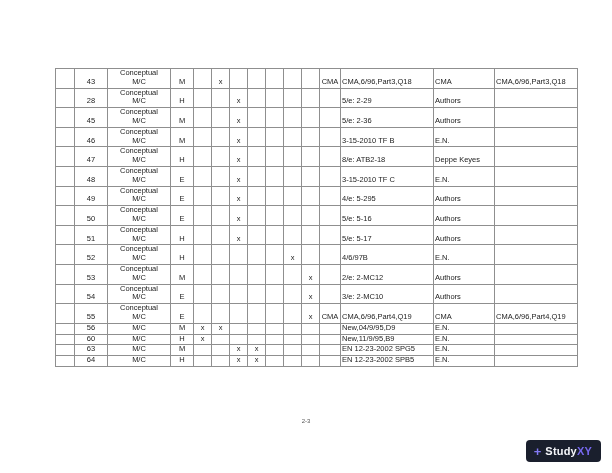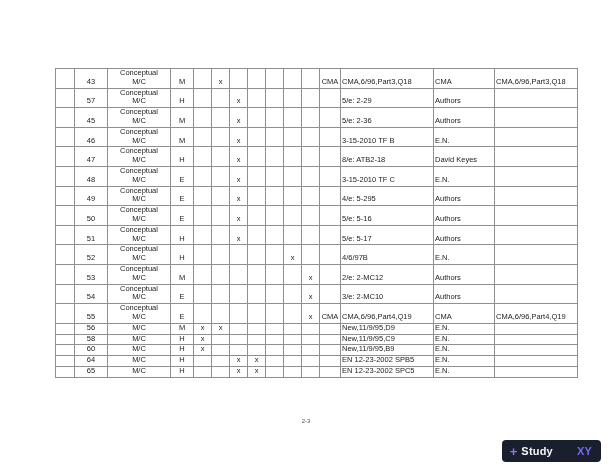--- a/index.html
+++ b/index.html
@@ -57,21 +57,21 @@
     gap: 4px;
   }
   .brand-plus {
     color: #8379f2;
     font-size: 13px;
     font-weight: bold;
     line-height: 1;
   }
   .brand-text { font-size: 11px; font-weight: bold; letter-spacing: 0.2px; }
   .brand-study { color: #f5f6fa; }
-  .brand-xy { color: #7668ee; margin-left: 24px; }
+  .brand-xy { color: #7668ee; }
 </style>
 </head>
 <body>
 
 <div class="page">
 
   <table class="qtable">
     <colgroup>
       <col style="width:19px">
         <col style="width:33px">
@@ -103,21 +103,21 @@
           <td class="c-x"></td>
           <td class="c-x"></td>
           <td class="c-x"></td>
           <td class="c-flag">CMA</td>
           <td class="c-src">CMA,6/96,Part3,Q18</td>
           <td class="c-auth">CMA</td>
           <td class="c-ref">CMA,6/96,Part3,Q18</td>
         </tr>
         <tr class="row-double">
           <td class="c-blank"></td>
-          <td class="c-num">57</td>
+          <td class="c-num">28</td>
           <td class="c-type">Conceptual
 M/C</td>
           <td class="c-diff">H</td>
           <td class="c-x"></td>
           <td class="c-x"></td>
           <td class="c-x">x</td>
           <td class="c-x"></td>
           <td class="c-x"></td>
           <td class="c-x"></td>
           <td class="c-x"></td>
@@ -170,21 +170,21 @@
           <td class="c-diff">H</td>
           <td class="c-x"></td>
           <td class="c-x"></td>
           <td class="c-x">x</td>
           <td class="c-x"></td>
           <td class="c-x"></td>
           <td class="c-x"></td>
           <td class="c-x"></td>
           <td class="c-flag"></td>
           <td class="c-src">8/e: ATB2-18</td>
-          <td class="c-auth">David Keyes</td>
+          <td class="c-auth">Deppe Keyes</td>
           <td class="c-ref"></td>
         </tr>
         <tr class="row-double">
           <td class="c-blank"></td>
           <td class="c-num">48</td>
           <td class="c-type">Conceptual
 M/C</td>
           <td class="c-diff">E</td>
           <td class="c-x"></td>
           <td class="c-x"></td>
@@ -330,38 +330,21 @@
           <td class="c-type">M/C</td>
           <td class="c-diff">M</td>
           <td class="c-x">x</td>
           <td class="c-x">x</td>
           <td class="c-x"></td>
           <td class="c-x"></td>
           <td class="c-x"></td>
           <td class="c-x"></td>
           <td class="c-x"></td>
           <td class="c-flag"></td>
-          <td class="c-src">New,11/9/95,D9</td>
-          <td class="c-auth">E.N.</td>
-          <td class="c-ref"></td>
-        </tr>
-        <tr class="row-single">
-          <td class="c-blank"></td>
-          <td class="c-num">58</td>
-          <td class="c-type">M/C</td>
-          <td class="c-diff">H</td>
-          <td class="c-x">x</td>
-          <td class="c-x"></td>
-          <td class="c-x"></td>
-          <td class="c-x"></td>
-          <td class="c-x"></td>
-          <td class="c-x"></td>
-          <td class="c-x"></td>
-          <td class="c-flag"></td>
-          <td class="c-src">New,11/9/95,C9</td>
+          <td class="c-src">New,04/9/95,D9</td>
           <td class="c-auth">E.N.</td>
           <td class="c-ref"></td>
         </tr>
         <tr class="row-single">
           <td class="c-blank"></td>
           <td class="c-num">60</td>
           <td class="c-type">M/C</td>
           <td class="c-diff">H</td>
           <td class="c-x">x</td>
           <td class="c-x"></td>
@@ -370,49 +353,49 @@
           <td class="c-x"></td>
           <td class="c-x"></td>
           <td class="c-x"></td>
           <td class="c-flag"></td>
           <td class="c-src">New,11/9/95,B9</td>
           <td class="c-auth">E.N.</td>
           <td class="c-ref"></td>
         </tr>
         <tr class="row-single">
           <td class="c-blank"></td>
+          <td class="c-num">63</td>
+          <td class="c-type">M/C</td>
+          <td class="c-diff">M</td>
+          <td class="c-x"></td>
+          <td class="c-x"></td>
+          <td class="c-x">x</td>
+          <td class="c-x">x</td>
+          <td class="c-x"></td>
+          <td class="c-x"></td>
+          <td class="c-x"></td>
+          <td class="c-flag"></td>
+          <td class="c-src">EN 12-23-2002 SPG5</td>
+          <td class="c-auth">E.N.</td>
+          <td class="c-ref"></td>
+        </tr>
+        <tr class="row-single">
+          <td class="c-blank"></td>
           <td class="c-num">64</td>
           <td class="c-type">M/C</td>
           <td class="c-diff">H</td>
           <td class="c-x"></td>
           <td class="c-x"></td>
           <td class="c-x">x</td>
           <td class="c-x">x</td>
           <td class="c-x"></td>
           <td class="c-x"></td>
           <td class="c-x"></td>
           <td class="c-flag"></td>
           <td class="c-src">EN 12-23-2002 SPB5</td>
-          <td class="c-auth">E.N.</td>
-          <td class="c-ref"></td>
-        </tr>
-        <tr class="row-single">
-          <td class="c-blank"></td>
-          <td class="c-num">65</td>
-          <td class="c-type">M/C</td>
-          <td class="c-diff">H</td>
-          <td class="c-x"></td>
-          <td class="c-x"></td>
-          <td class="c-x">x</td>
-          <td class="c-x">x</td>
-          <td class="c-x"></td>
-          <td class="c-x"></td>
-          <td class="c-x"></td>
-          <td class="c-flag"></td>
-          <td class="c-src">EN 12-23-2002 SPC5</td>
           <td class="c-auth">E.N.</td>
           <td class="c-ref"></td>
         </tr>
       </tbody>
   </table>
 
   <div class="page-number">2-3</div>
 
   <div class="brand-badge">
     <span class="brand-plus">+</span>

